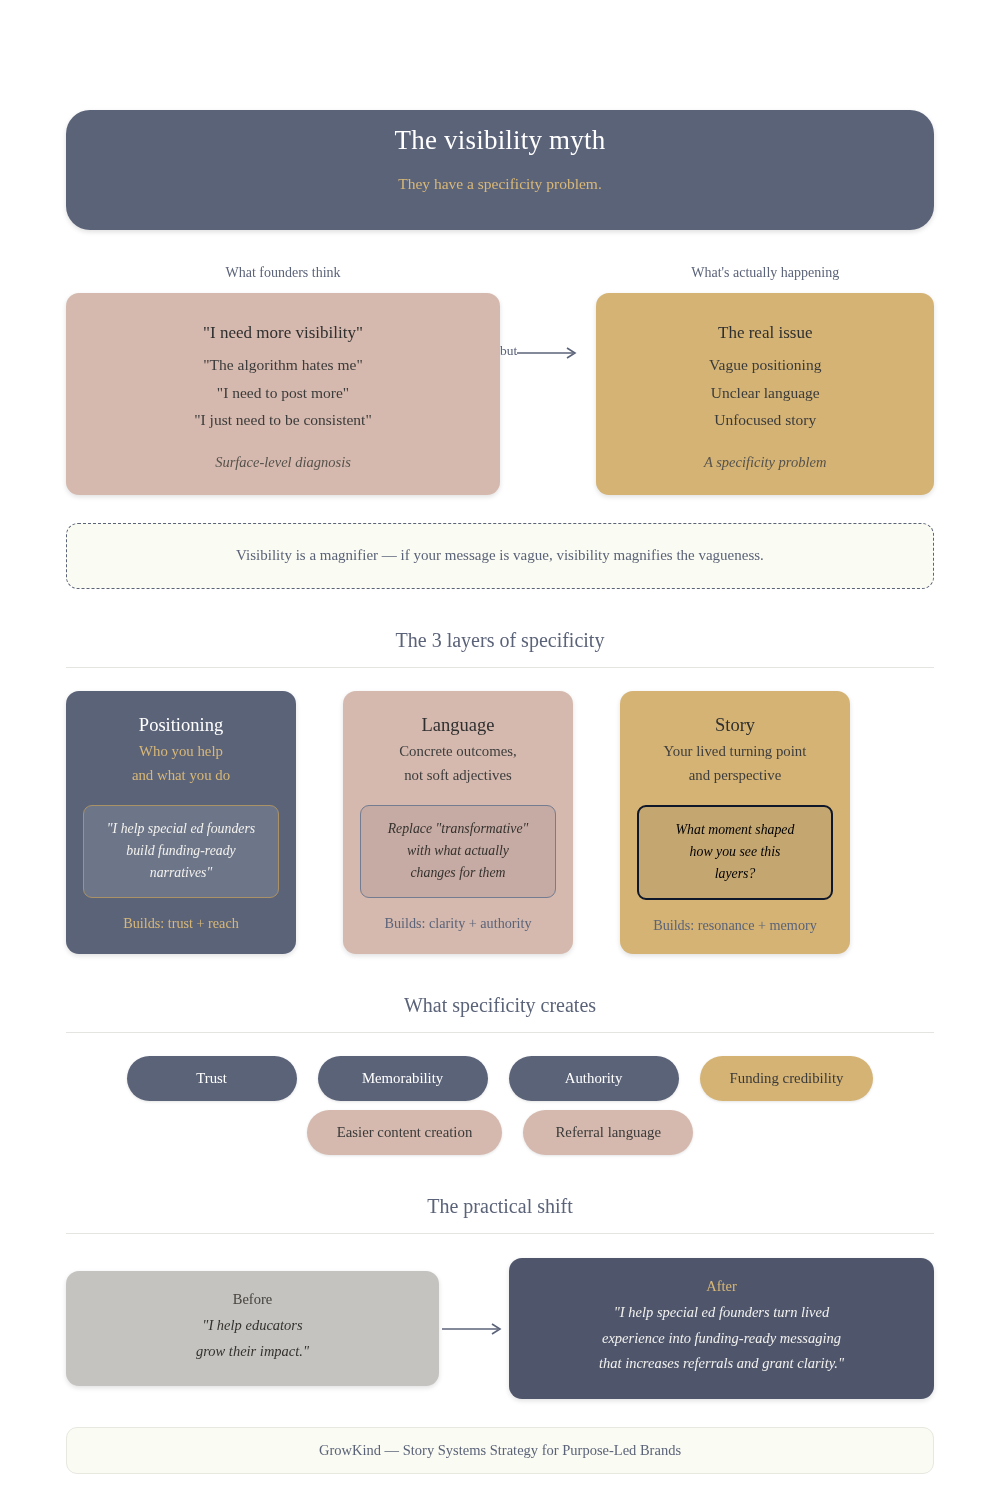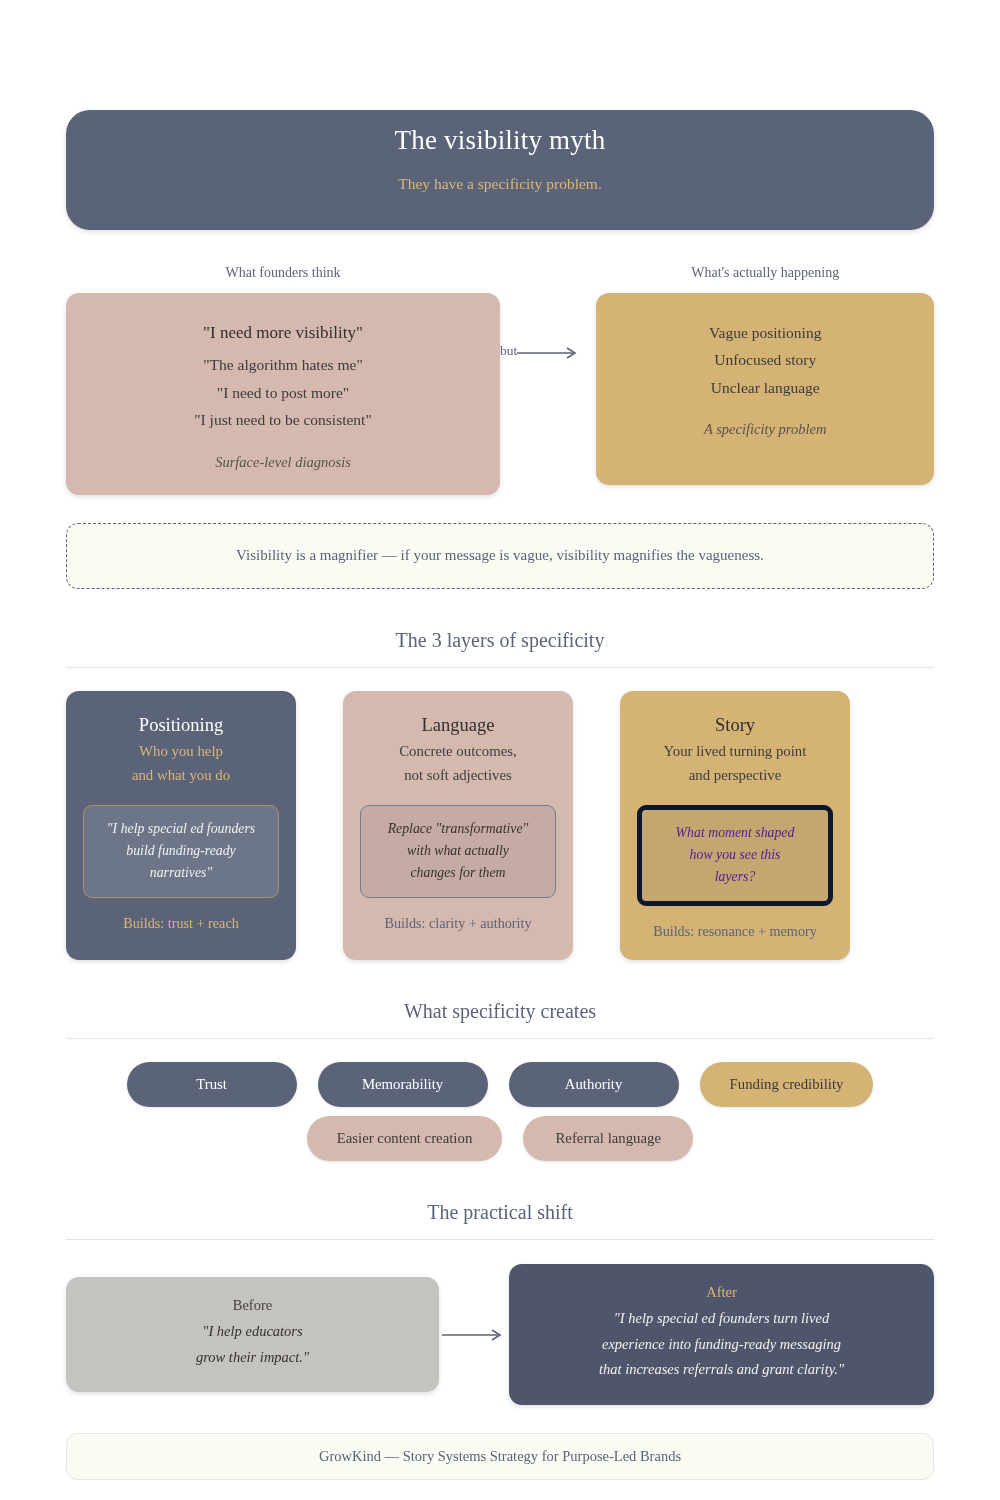--- a/index.html
+++ b/index.html
@@ -175,21 +175,21 @@
   .layer-1 .layer-quote { background: var(--slate-soft); border: 1px solid #ab9166; color: #f4f2ee; }
   .layer-1 .layer-builds { color: var(--gold-text); }
 
   .layer-2 .layer-title { color: #2f2f2f; }
   .layer-2 .layer-desc { color: #3d3d3d; }
   .layer-2 .layer-quote { background: var(--pink-inner); border: 1px solid #737c90; color: #35312e; }
   .layer-2 .layer-builds { color: #5b6379; }
 
   .layer-3 .layer-title { color: #2f2f2f; }
   .layer-3 .layer-desc { color: #3d3d3d; }
-  .layer-3 .layer-quote { background: var(--gold-inner); border: 5px solid #0f172a; color: #4c1d95; }
+  .layer-3 .layer-quote { background: var(--gold-inner); border: 2px solid #0f172a; color: #000000; }
   .layer-3 .layer-builds { color: #5b6379; }
 
   
   .pills {
     margin-top: 23px;
     display: flex;
     flex-wrap: wrap;
     justify-content: center;
     gap: 9px 21px;
   }
@@ -282,23 +282,24 @@
       <div class="but-label">but</div>
       <svg class="but-arrow" width="64" height="14" viewBox="0 0 64 14">
         <line x1="0" y1="7" x2="56" y2="7" stroke="#5b6379" stroke-width="1.6"></line>
         <polyline points="50,2 58,7 50,12" fill="none" stroke="#5b6379" stroke-width="1.6"></polyline>
       </svg>
     </div>
 
     <div class="compare-col right">
       <div class="col-cap">What's actually happening</div>
       <div class="compare-box box-gold">
+        <div class="box-lead">The real issue</div>
         <div class="box-line">Vague positioning</div>
+        <div class="box-line">Unclear language</div>
         <div class="box-line">Unfocused story</div>
-        <div class="box-line">Unclear language</div>
         <div class="box-tag">A specificity problem</div>
       </div>
     </div>
 
   </div>
 
   <div class="note">
     <div class="note-text">Visibility is a magnifier — if your message is vague, visibility magnifies the vagueness.</div>
   </div>
 

